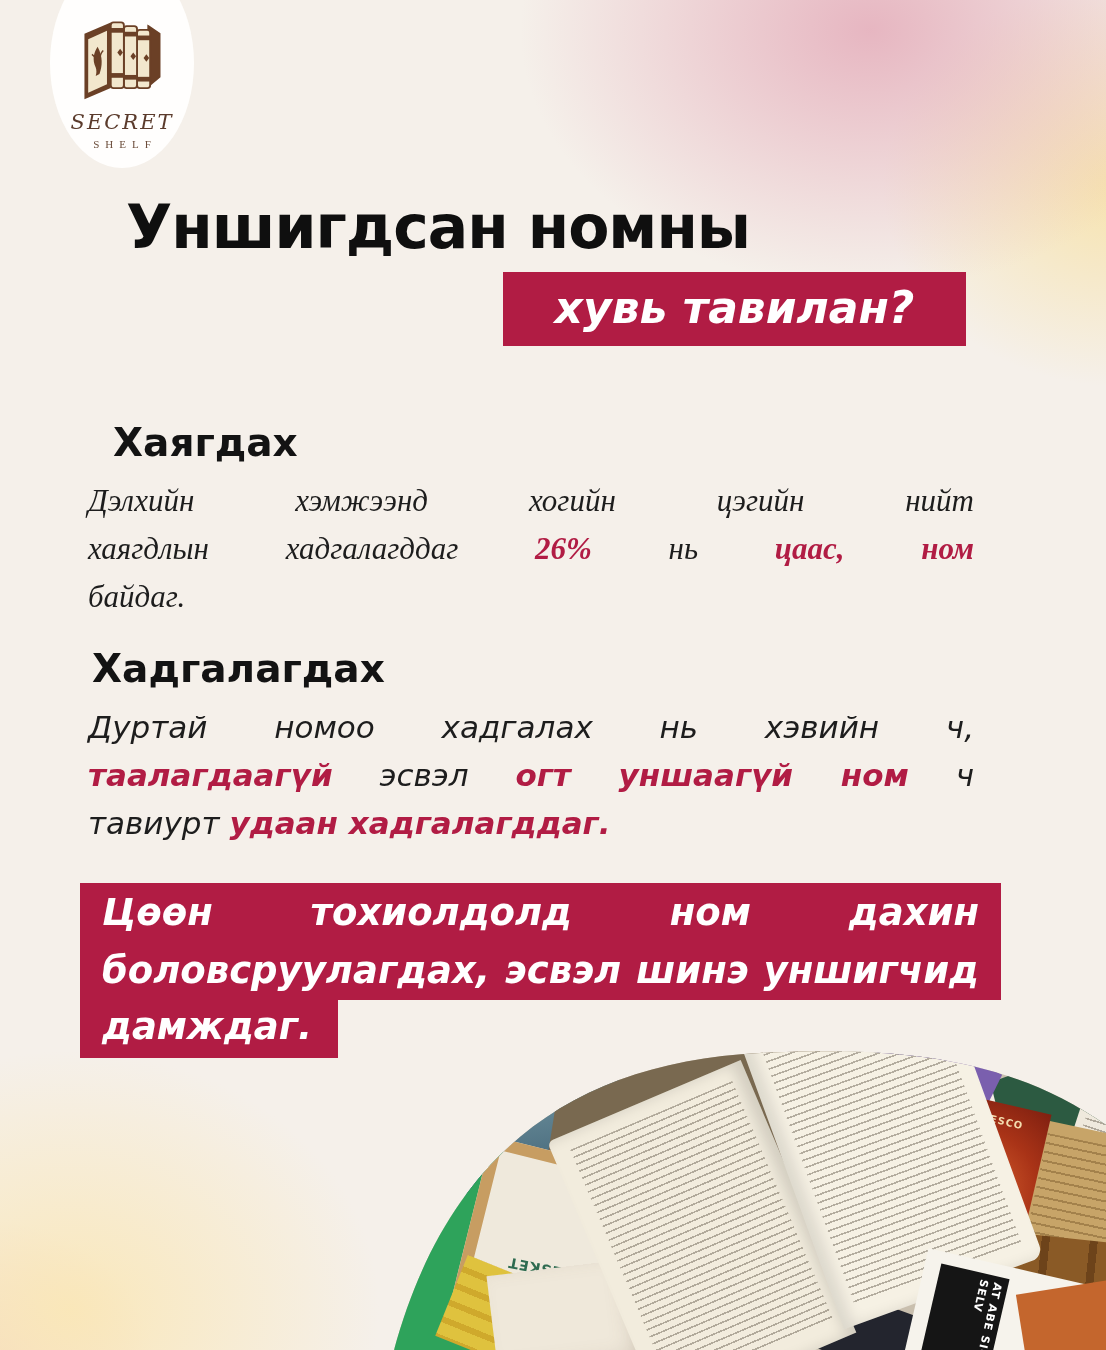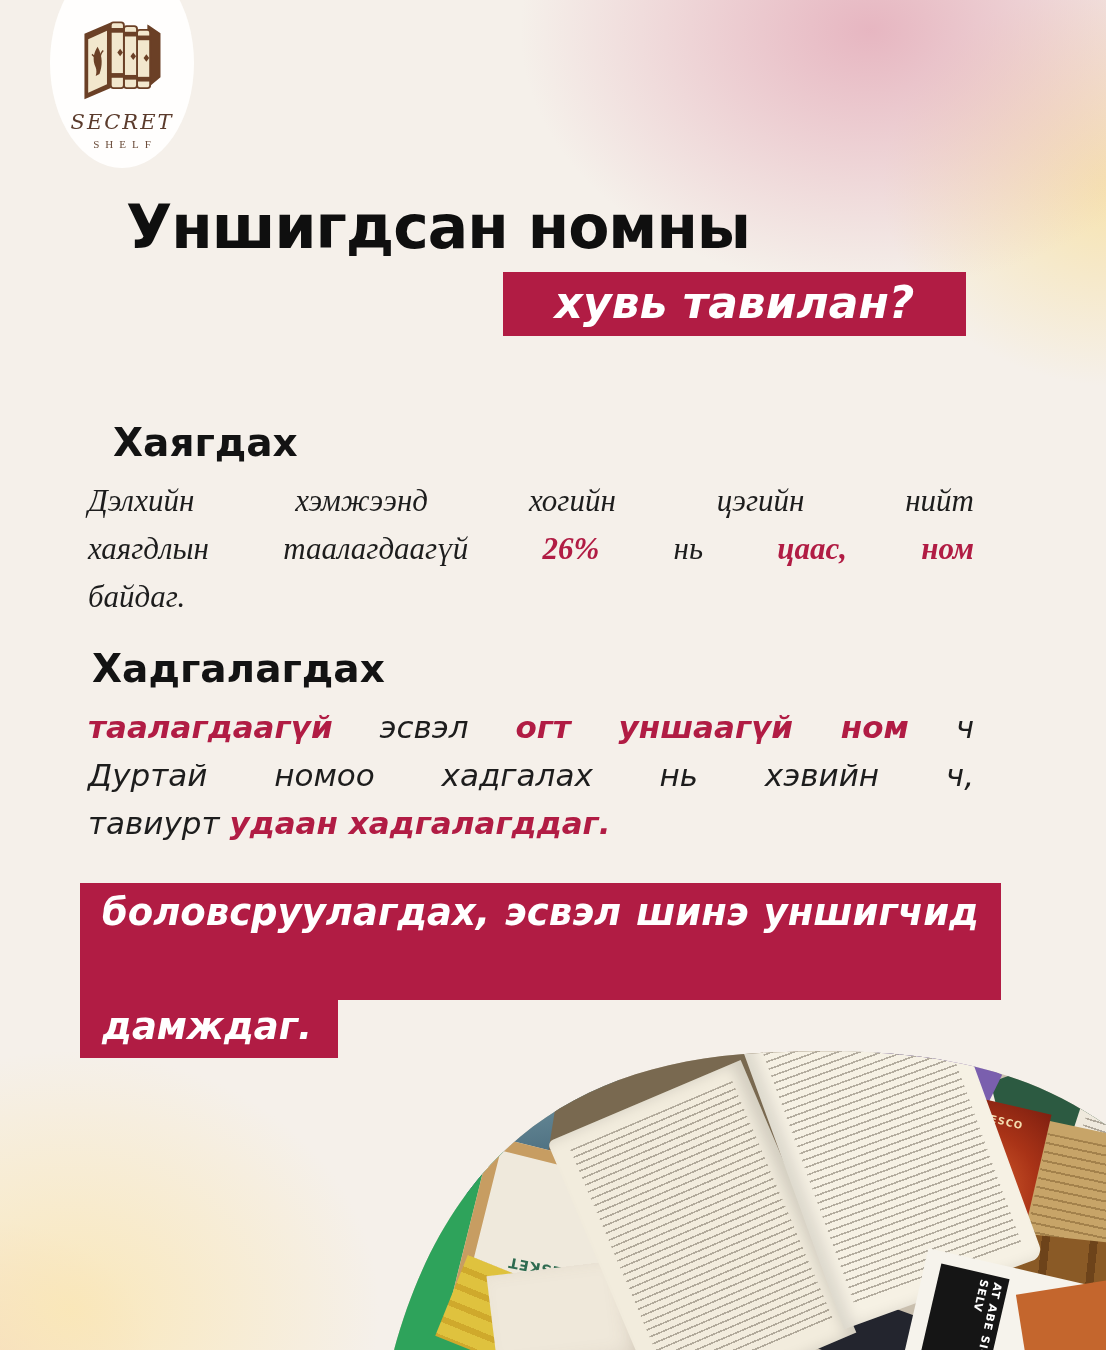--- a/index.html
+++ b/index.html
@@ -26,21 +26,21 @@
   .logo-art{ width:94px; height:92px; margin-bottom:5px; }
   .logo-line1{ font-family:"DejaVu Serif", serif; font-size:21px; letter-spacing:2px; color:#5b3b2c;font-style:italic; }
   .logo-line2{ font-family:Liberation Serif, serif; font-size:11px; letter-spacing:6px; padding-left:6px; color:#6b4c3a; margin-top:4px; }
 
   
   .title{
     position:absolute; left:96px; top:192px;
     font-size:60px; font-weight:bold; letter-spacing:-1px; color:#0f0f0f;margin-left:30px;
   }
   .tag{
-    position:absolute; left:503px; top:272px; width:463px; height:64px;
+    position:absolute; left:503px; top:272px; width:463px; height:74px;
     background:#B11C44; color:#fff;
     display:flex; align-items:center; justify-content:center;
     font-size:44px; font-weight:bold; font-style:italic; padding-bottom:4px;
   }
 
   
   .heading{ position:absolute; font-size:39px; font-weight:bold; color:#131313; }
   .heading-discard{ left:75px; top:420px;margin-left:38px; }
   .heading-keep{ left:92px; top:646px; }
 
@@ -162,32 +162,33 @@
   </div>
 
   <h1 class="title">Уншигдсан номны</h1>
   <div class="tag">
       <span>хувь тавилан?</span>
     </div>
 
   <h2 class="heading heading-discard">Хаягдах</h2>
   <div class="para para-discard">
     <div class="line just"><span>Дэлхийн хэмжээнд хогийн цэгийн нийт</span></div>
-    <div class="line just"><span>хаягдлын таалагдаагүй </span><span class="hl">26%</span><span> нь </span><span class="hl">цаас, ном</span></div>
+    <div class="line just"><span>хаягдлын хадгалагддаг </span><span class="hl">26%</span><span> нь </span><span class="hl">цаас, ном</span></div>
     <div class="line"><span>байдаг.</span></div>
   </div>
 
   <h2 class="heading heading-keep">Хадгалагдах</h2>
   <div class="para para-keep">
+    <div class="line just"><span>Дуртай номоо хадгалах нь хэвийн ч,</span></div>
     <div class="line just"><span class="hl">таалагдаагүй</span><span> эсвэл </span><span class="hl">огт уншаагүй ном</span><span> ч</span></div>
-    <div class="line just"><span>Дуртай номоо хадгалах нь хэвийн ч,</span></div>
     <div class="line"><span>тавиурт </span><span class="hl">удаан хадгалагддаг.</span></div>
   </div>
 
   <div class="banner-wide">
+    <div class="bline just"><span>Цөөн тохиолдолд ном дахин</span></div>
     <div class="bline just"><span>боловсруулагдах, эсвэл шинэ уншигчид</span></div>
   </div>
   <div class="banner-tail">дамждаг.</div>
 
   <div class="photo">
     <div class="bk bk-tealchip"></div>
     <div class="bk bk-teal"></div>
     <div class="bk bk-brown"></div>
     <div class="bk bk-darkgreen"></div>
     <div class="bk bk-bwpage">

